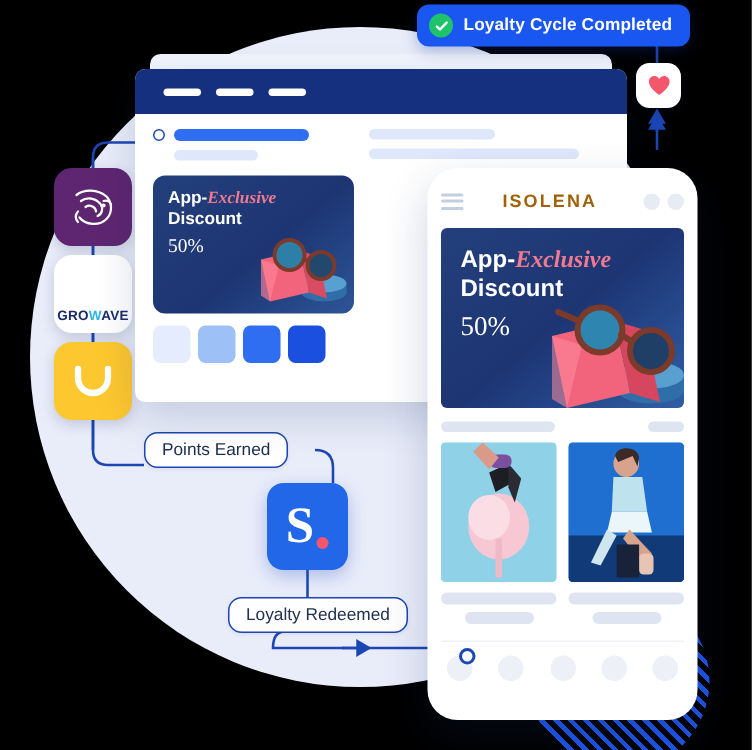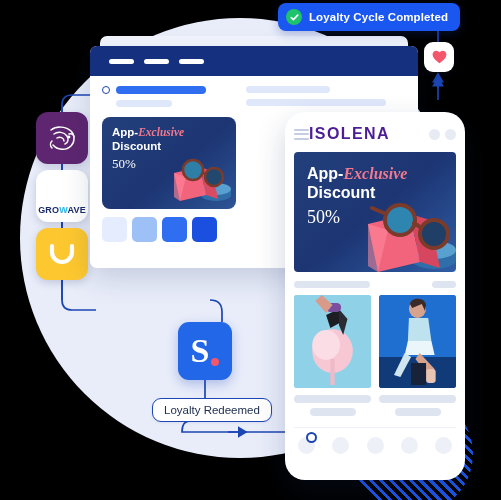--- a/index.html
+++ b/index.html
@@ -109,22 +109,22 @@
   .phone{
     position:absolute; left:285px; top:112px; width:180px; height:368px;
     background:#fff; border-radius:20px; z-index:20;
     box-shadow:0 12px 30px rgba(20,40,90,.2);
     padding:10px 9px 0; overflow:hidden;
   }
   .phone-top{ display:flex; align-items:center; height:24px; }
   .burger{ width:15px; display:flex; flex-direction:column; gap:2.5px; }
   .burger span{ height:2px; background:#c5cde0; border-radius:2px; }
   .brand{
-    flex:1; text-align:left; font-size:16px; font-weight:700;
-    letter-spacing:1.4px; color:#4c1d95;
+    flex:1; text-align:center; font-size:12px; font-weight:700;
+    letter-spacing:1.4px; color:#a16207;
   }
   .dotc{ width:11px; height:11px; border-radius:50%; background:#e7ebf4; margin-left:5px; }
 
   .hero{
     margin-top:6px; height:120px; border-radius:4px;
     background:linear-gradient(140deg,#23407c 0%,#1d3573 50%,#2f5ea6 100%);
     position:relative; overflow:hidden; padding:13px 0 0 13px;
   }
   .hero-t1{ font-size:16px; font-weight:700; color:#fff; line-height:1.18; }
   .hero-t1 em{ color:#f2798f; font-family:"Liberation Serif",serif; font-style:italic; font-weight:700; }
@@ -265,20 +265,23 @@
   <div class="chip chip-growave" style="left:36px; top:170px;">
     <span class="gw-text">GRO<i>W</i>AVE</span>
   </div>
 
   <div class="chip chip-yellow" style="left:36px; top:228px;">
     <svg width="26" height="22" viewBox="0 0 26 22">
       <path d="M3,3 L3,9 C3,15 8,19 13,19 C18,19 23,15 23,9 L23,3" fill="none" stroke="#fff" stroke-width="4.2" stroke-linecap="round"></path>
     </svg>
   </div>
 
+  <div class="pill" style="left:96px; top:288px;">
+    <span>Points Earned</span>
+  </div>
   <div class="pill" style="left:152px; top:398px;">
     <span>Loyalty Redeemed</span>
   </div>
 
   <div style="position:absolute; left:178px; top:322px; width:54px; height:58px;
               background:#2267e8; border-radius:11px; z-index:25;
               display:flex; align-items:center; justify-content:center;
               box-shadow:0 4px 12px rgba(25,70,190,.3);">
     <span style="font-family:'Liberation Serif',serif; font-weight:700; font-size:34px;
                  color:#fff; line-height:1;">S</span>

